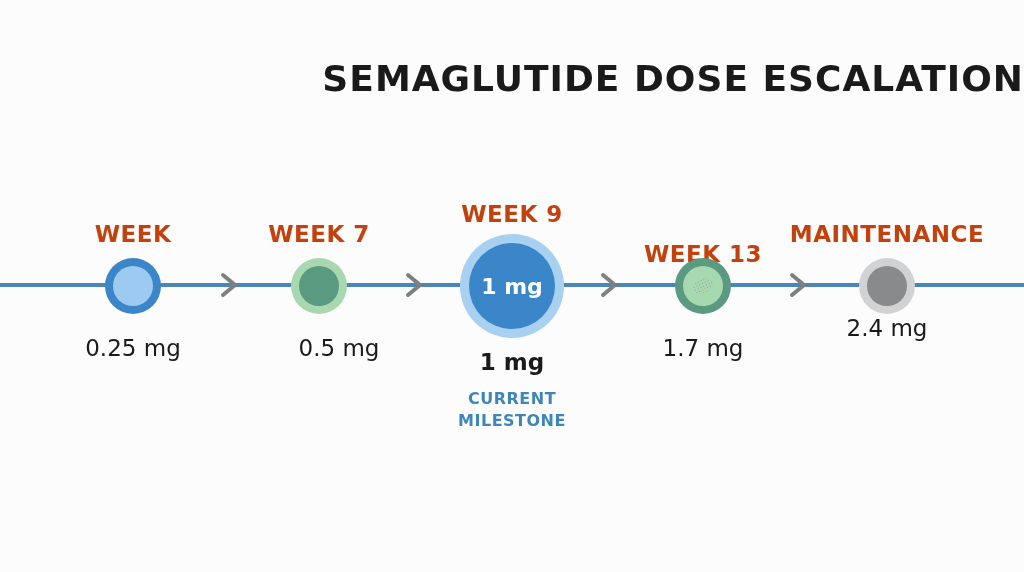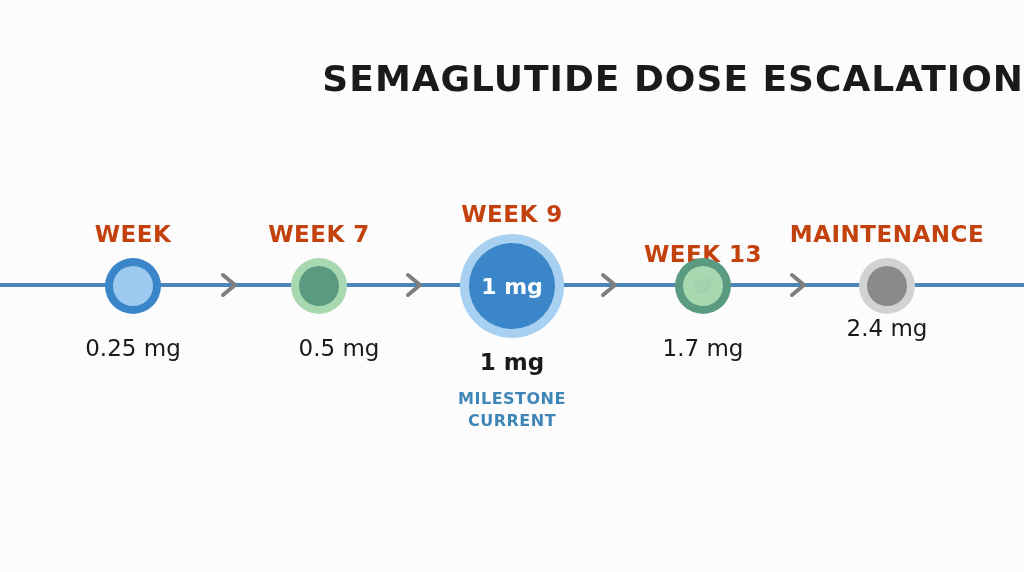--- a/index.html
+++ b/index.html
@@ -148,22 +148,22 @@
 
   <div>
     <div class="label" style="left:512px; top:201px;">WEEK 9</div>
     <div class="node" style="left:512px; top:286px; width:104px; height:104px; background:#a8d0f0;">
       <div class="node-inner" style="width:86px; height:86px; background:#3a86c8;">
         <span class="center-dose">1 mg</span>
       </div>
     </div>
     <div class="dose bold" style="left:512px; top:349px;">1 mg</div>
     <div class="milestone-tag" style="left:512px; top:388px;">
+      <div>CURRENT</div>
       <div>MILESTONE</div>
-      <div>CURRENT</div>
     </div>
   </div>
 
   <div>
     <div class="label" style="left:703px; top:221px;margin-top:20px;">WEEK 13</div>
     <div class="node" style="left:703px; top:286px; width:56px; height:56px; background:#5a9a80;">
       <div class="node-inner" style="width:40px; height:40px; background:#a8d8b0; position:relative;">
         <div class="texture" style="width:20px; height:14px; border-radius:40%; transform:rotate(-25deg);"></div>
       </div>
     </div>

